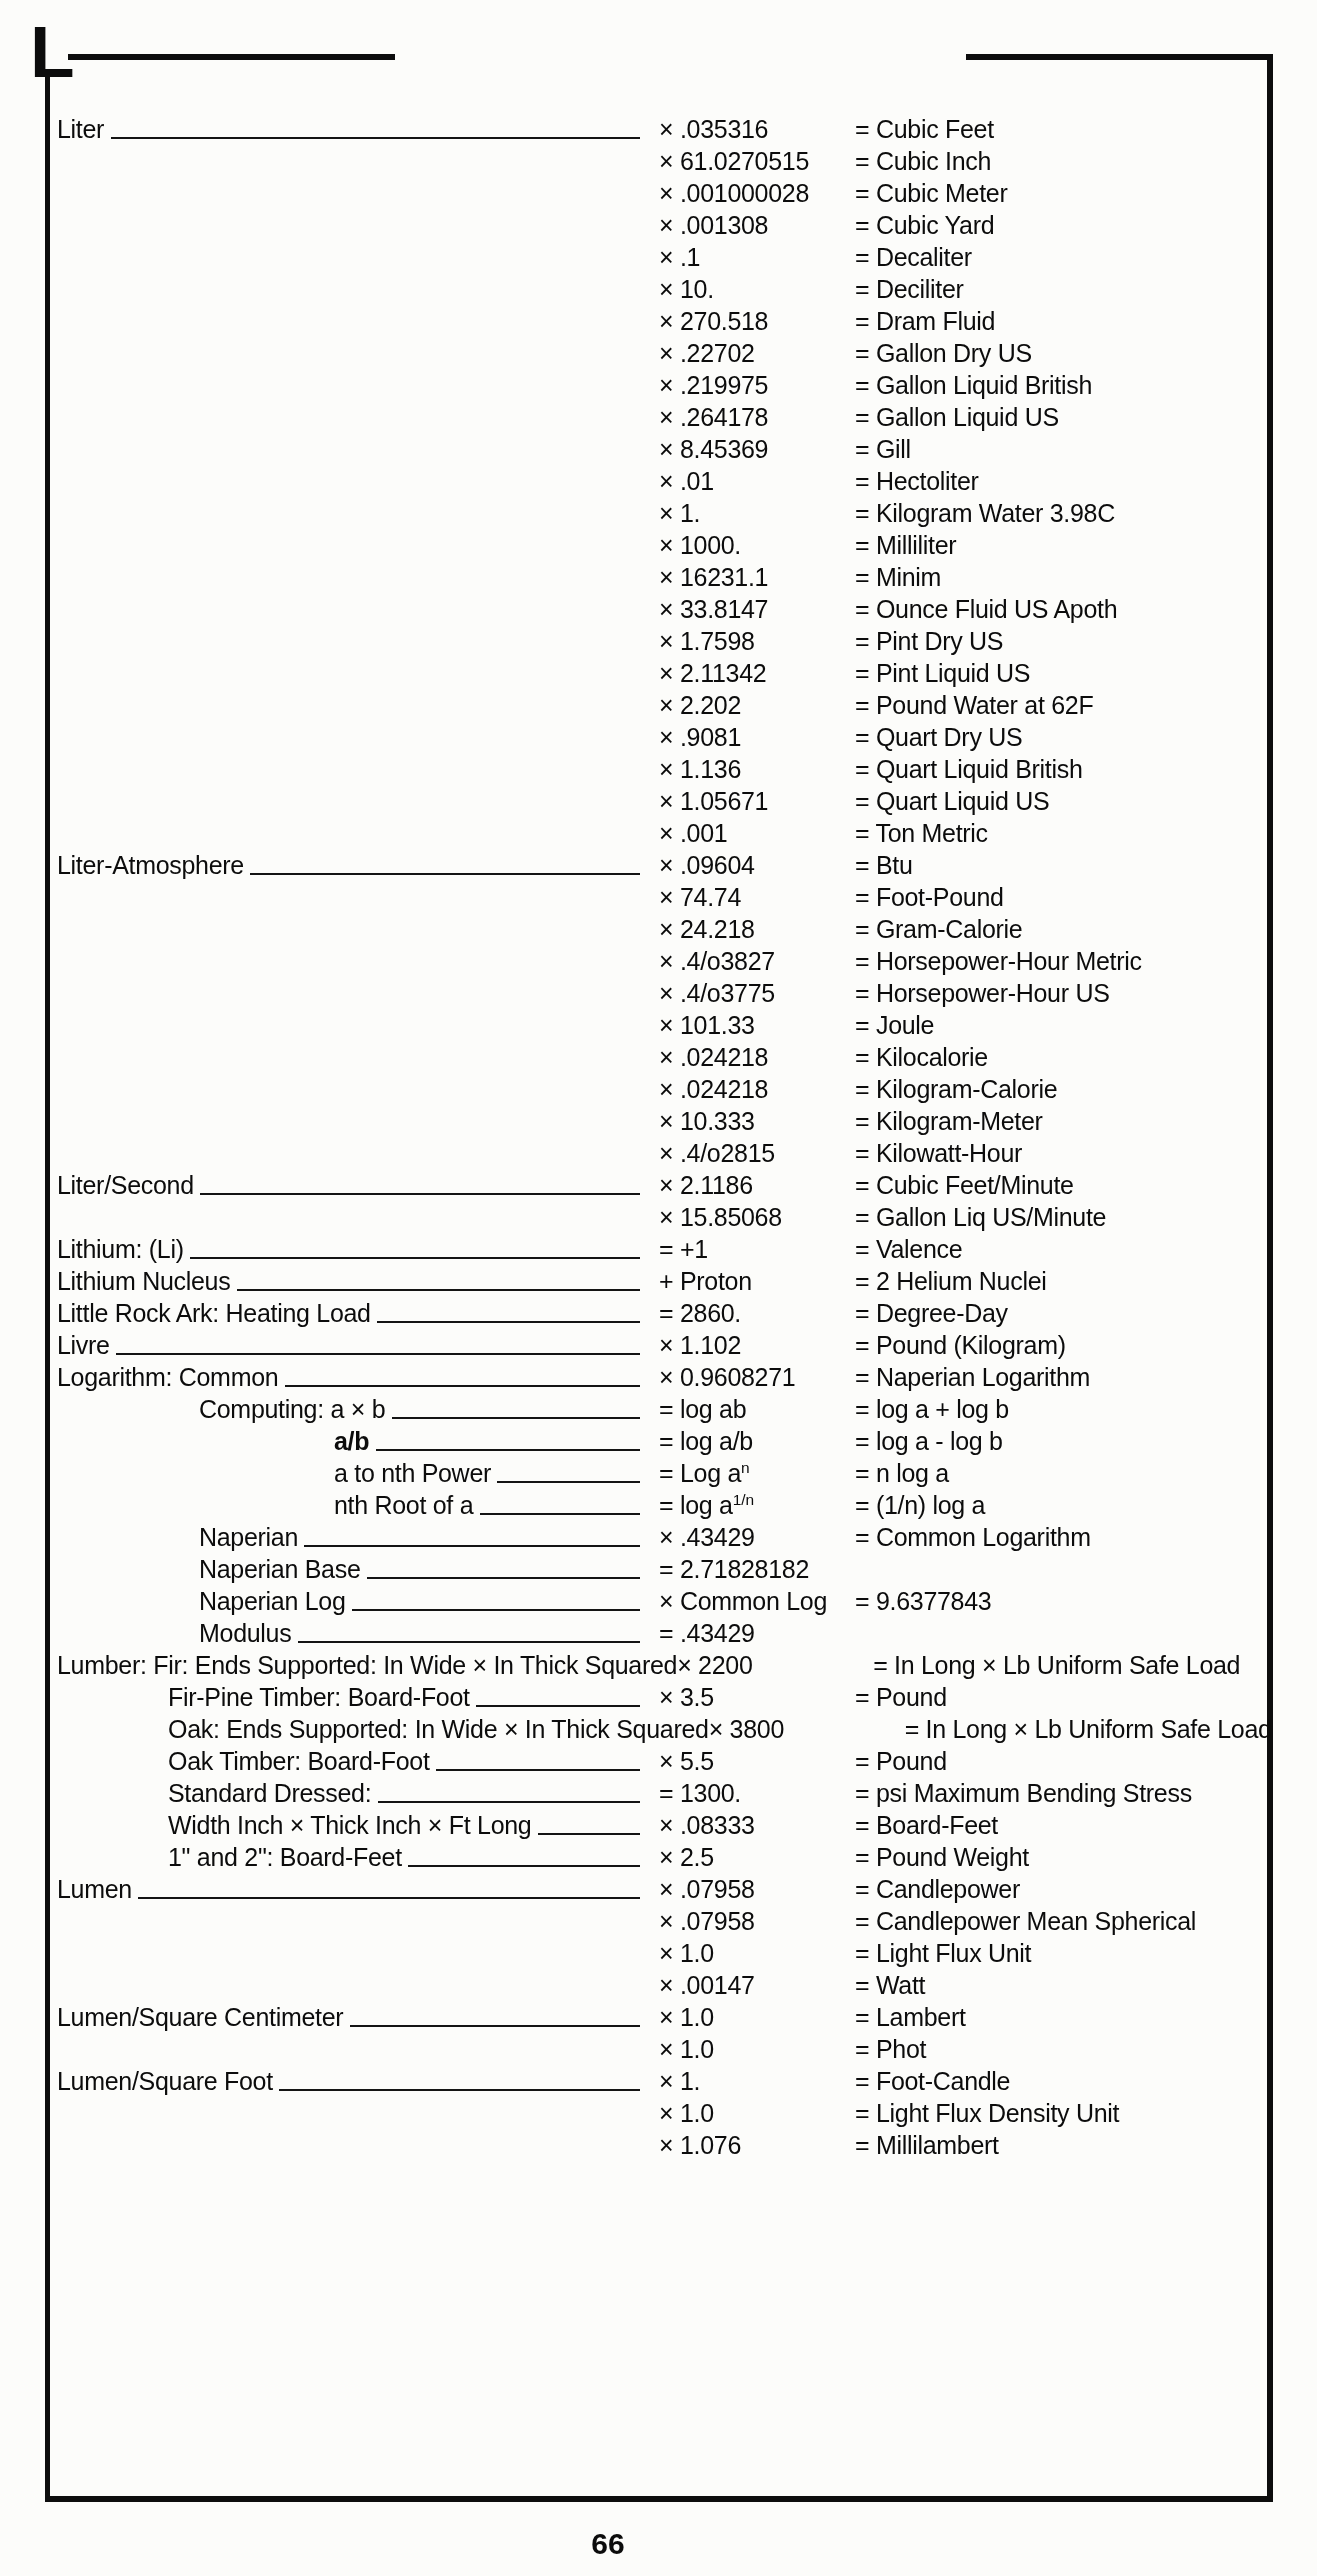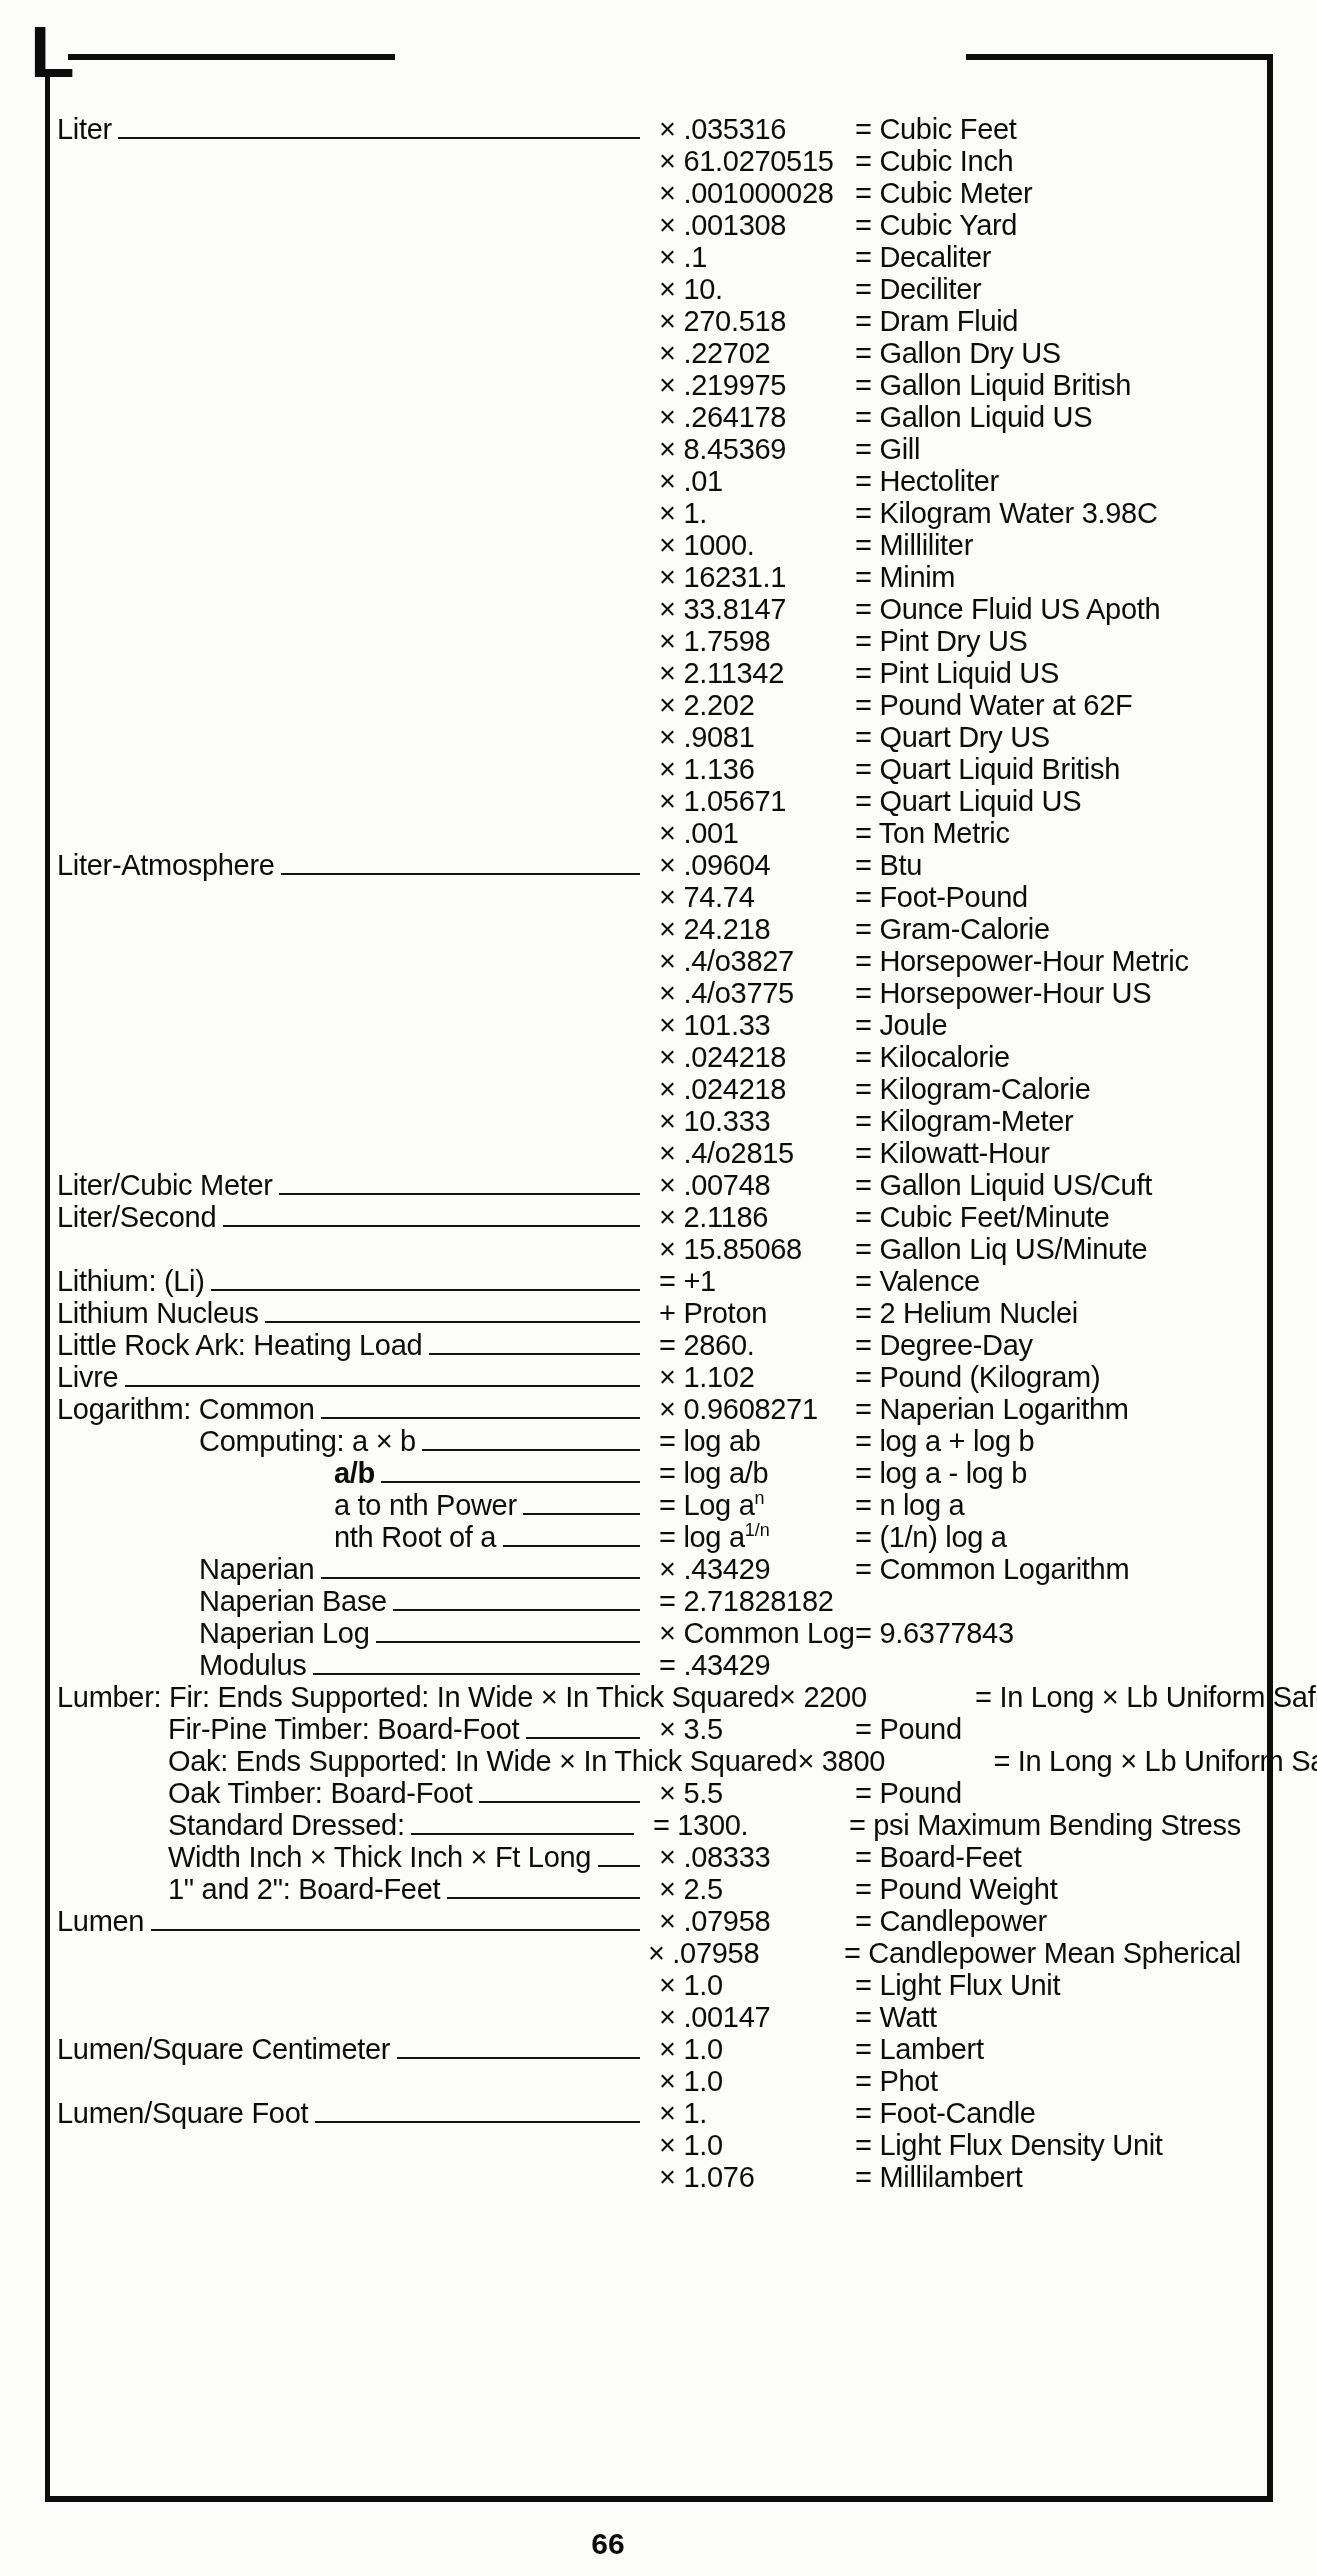--- a/index.html
+++ b/index.html
@@ -25,21 +25,21 @@
   .hdr-rule{position:absolute;top:54px;height:6.4px;background:#0d0d0d;}
   .hdr-rule-left{left:68px;width:327px;}
   .hdr-rule-right{left:966px;width:307px;}
   
   .border-left{position:absolute;left:45px;top:75px;width:4.5px;height:2423px;background:#0d0d0d;}
   .border-right{position:absolute;left:1267px;top:55px;width:5.8px;height:2442px;background:#0d0d0d;}
   .border-bottom{position:absolute;left:45px;top:2496px;width:1228px;height:6.4px;background:#0d0d0d;}
   
   .rows{
     position:absolute;left:57px;top:113px;width:1184px;
-    font-size:29px;letter-spacing:-0.3px;line-height:32px;
+    font-size:25px;letter-spacing:-0.3px;line-height:32px;
   }
   .row{
     display:flex;align-items:baseline;flex-wrap:nowrap;
     height:32px;white-space:nowrap;
   }
   .row .label{flex:0 0 auto;}
   .row .leader{
     flex:1 1 0;min-width:0;align-self:flex-end;
     height:0;border-bottom:2.6px solid #141414;
     margin:0 19.3px 5.8px 6.4px;
@@ -293,26 +293,20 @@
     <span class="result">= Kilogram-Meter</span>
   </div>
 
   <div class="row no-leader">
     <span class="label"></span>
     <span class="leader"></span>
     <span class="mid"><span class="mid-text">× .4/o2815</span><sup class="mid-sup"></sup></span>
     <span class="result">= Kilowatt-Hour</span>
   </div>
 
-  <div class="row">
-    <span class="label">Liter/Cubic Meter</span>
-    <span class="leader"></span>
-    <span class="mid"><span class="mid-text">× .00748</span><sup class="mid-sup"></sup></span>
-    <span class="result">= Gallon Liquid US/Cuft</span>
-  </div>
 
   <div class="row">
     <span class="label">Liter/Second</span>
     <span class="leader"></span>
     <span class="mid"><span class="mid-text">× 2.1186</span><sup class="mid-sup"></sup></span>
     <span class="result">= Cubic Feet/Minute</span>
   </div>
 
   <div class="row no-leader">
     <span class="label"></span>

